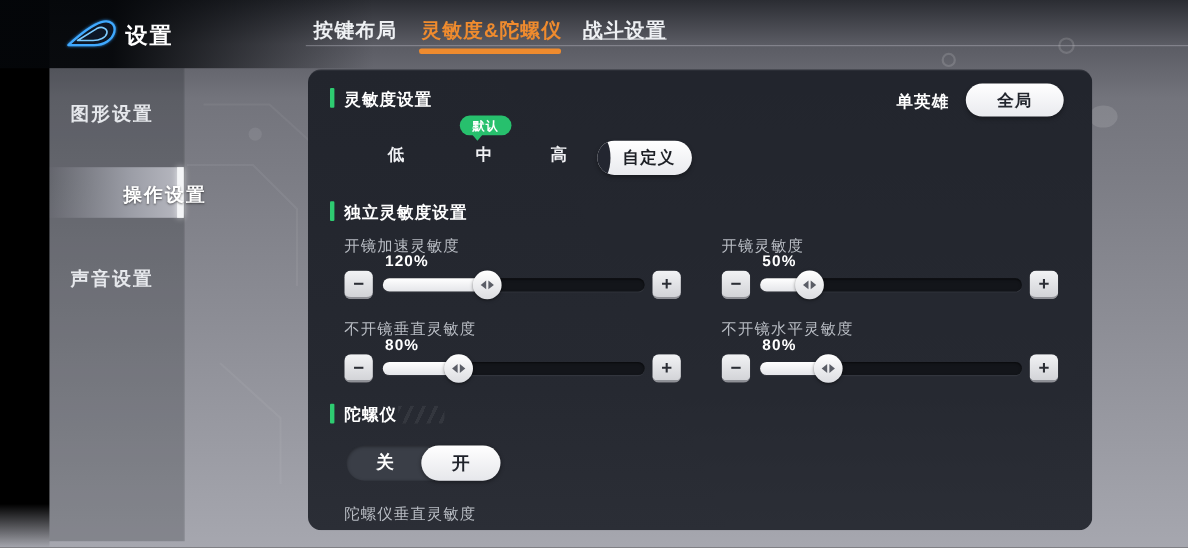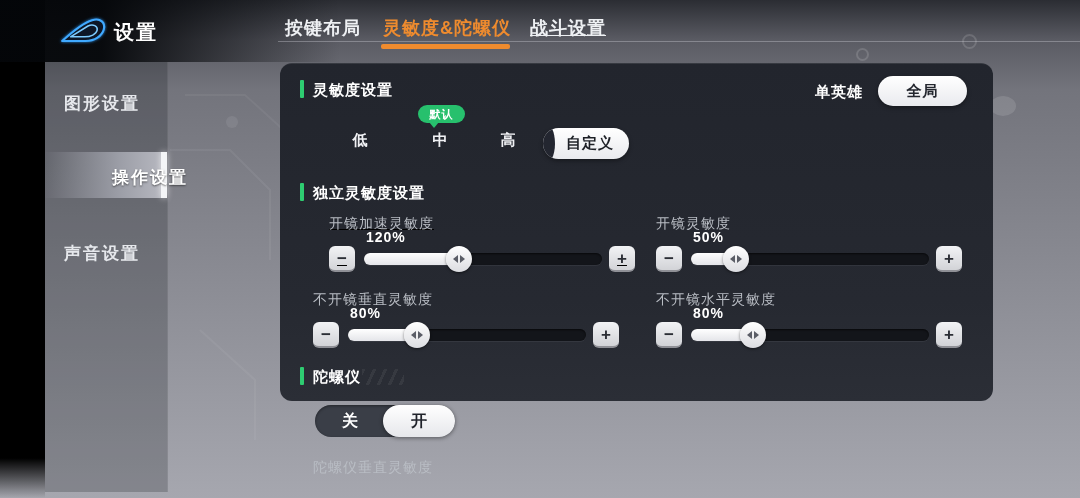--- a/index.html
+++ b/index.html
@@ -32,21 +32,21 @@
   .tab-underline{position:absolute;left:381px;top:44px;width:129px;height:5px;background:#ef8b2e;border-radius:2px;}
   
   .side-item{position:absolute;left:64px;font-size:17px;font-weight:bold;color:#e6e8ec;cursor:pointer;letter-spacing:2px;z-index:3;}
   .side-0{top:92px;} .side-1{top:166px;} .side-2{top:242px;} .side-3{top:317px;}
   .side-item.active{color:#fff;text-shadow:0 1px 2px rgba(0,0,0,.55);margin-left:48px;}
   .side-highlight{position:absolute;left:45px;top:152px;width:122px;height:46px;z-index:2;
     background:linear-gradient(90deg,rgba(120,122,130,.08) 0%,#9b9da6 60%,#b9bac2 100%);}
   .side-highlight .bar{position:absolute;right:0;top:0;width:6px;height:46px;background:#f4f5f7;
     box-shadow:0 0 6px rgba(255,255,255,.6);}
   
-  .panel{position:absolute;left:280px;top:63px;width:713px;height:338px;border-radius:12px;
+  .panel{position:absolute;left:280px;top:63px;width:713px;height:419px;border-radius:12px;
     background:linear-gradient(180deg,#22252d 0%,#262931 70%,#2b2e36 100%);
     border-top:1px solid rgba(255,255,255,.06);}
   .sec-bar{position:absolute;width:4px;height:18px;background:#2ecc71;border-radius:1px;}
   .sec-title{position:absolute;font-size:15px;font-weight:bold;color:#fff;letter-spacing:1px;}
   .bar-1{left:20px;top:16px;} .title-1{left:33px;top:17px;}
   .bar-2{left:20px;top:119px;} .title-2{left:33px;top:120px;}
   .bar-3{left:20px;top:303px;} .title-3{left:33px;top:304px;}
   .hatch{position:absolute;left:82px;top:305px;width:42px;height:16px;opacity:.6;
     background:repeating-linear-gradient(115deg,rgba(255,255,255,.10) 0 3px,transparent 3px 10px);}
   .scope-hero{position:absolute;left:535px;top:19px;font-size:15px;font-weight:bold;color:#fff;cursor:pointer;letter-spacing:1px;}
@@ -60,21 +60,21 @@
   .preset{position:absolute;top:67px;width:40px;text-align:center;font-size:15px;font-weight:bold;color:#f0f1f4;cursor:pointer;}
   .preset-0{left:60px;} .preset-1{left:140px;} .preset-2{left:208px;}
   .preset-pill{position:absolute;left:263px;top:64px;width:86px;height:31px;border-radius:16px;cursor:pointer;
     background:linear-gradient(180deg,#ffffff,#e9eaee);overflow:hidden;
     display:flex;align-items:center;justify-content:center;box-shadow:0 2px 4px rgba(0,0,0,.35);}
   .preset-pill:before{content:"";position:absolute;left:-9px;top:-6px;width:21px;height:43px;
     background:#232630;border-radius:50%;}
   .preset-pill span{position:relative;font-size:15px;font-weight:bold;color:#1d2026;padding-left:8px;letter-spacing:1px;}
   
   .slider-group{position:absolute;width:306px;}
-  .sg-0{left:49px;top:151px;text-decoration:underline;} .sg-1{left:376px;top:151px;}
+  .sg-0{left:33px;top:151px;} .sg-1{left:376px;top:151px;}
   .sg-2{left:33px;top:227px;} .sg-3{left:376px;top:227px;}
   .s-label{font-size:14px;color:#b9bdc4;height:18px;letter-spacing:1px;}
   .s-row{margin-top:13px;display:flex;align-items:center;height:26px;}
   .step-btn{width:26px;height:26px;border-radius:6px;flex:0 0 26px;cursor:pointer;
     background:linear-gradient(180deg,#f2f3f5,#d2d3d7);border-bottom:2px solid #8f9096;
     display:flex;align-items:center;justify-content:center;font-size:17px;font-weight:bold;color:#2b2e35;line-height:1;}
   .track-box{position:relative;flex:1;height:26px;margin:0 7px 0 9px;cursor:pointer;}
   .track{position:absolute;left:0;top:7px;width:100%;height:12px;border-radius:6px;background:#13151a;
     box-shadow:inset 0 1px 2px rgba(0,0,0,.6),0 1px 0 rgba(255,255,255,.06);}
   .track-fill{position:absolute;left:0;top:7px;height:12px;border-radius:6px;background:linear-gradient(180deg,#ffffff,#e4e5e9);}

